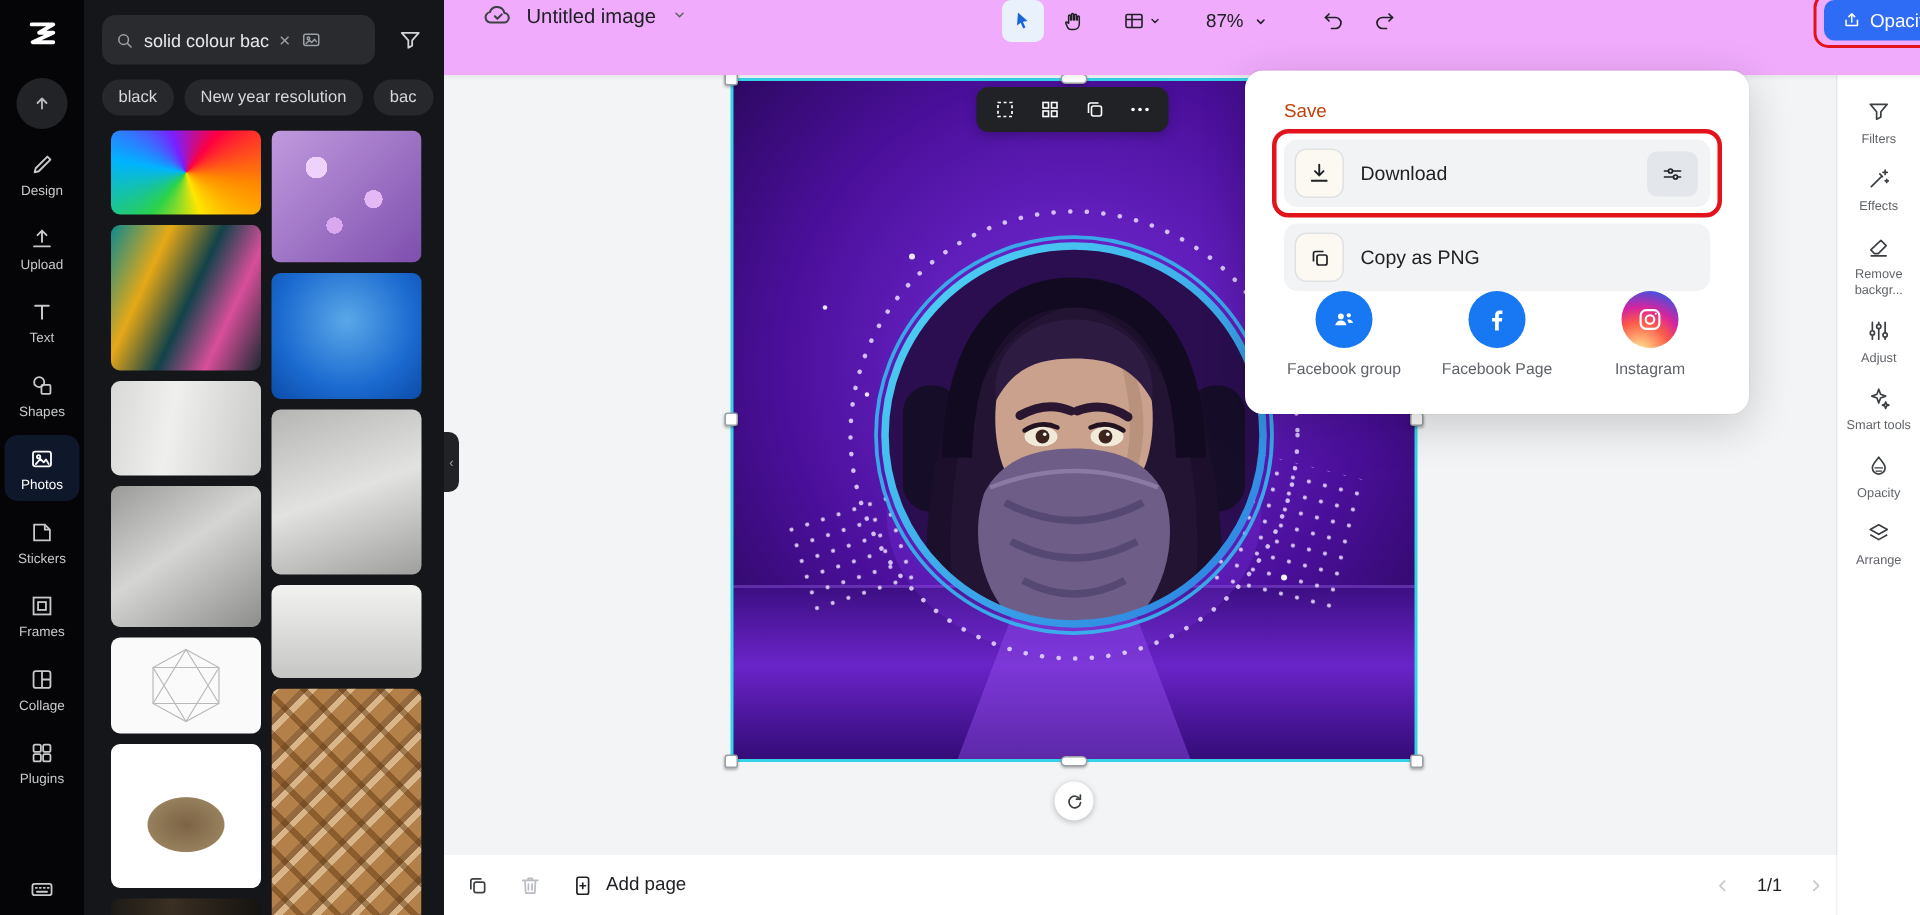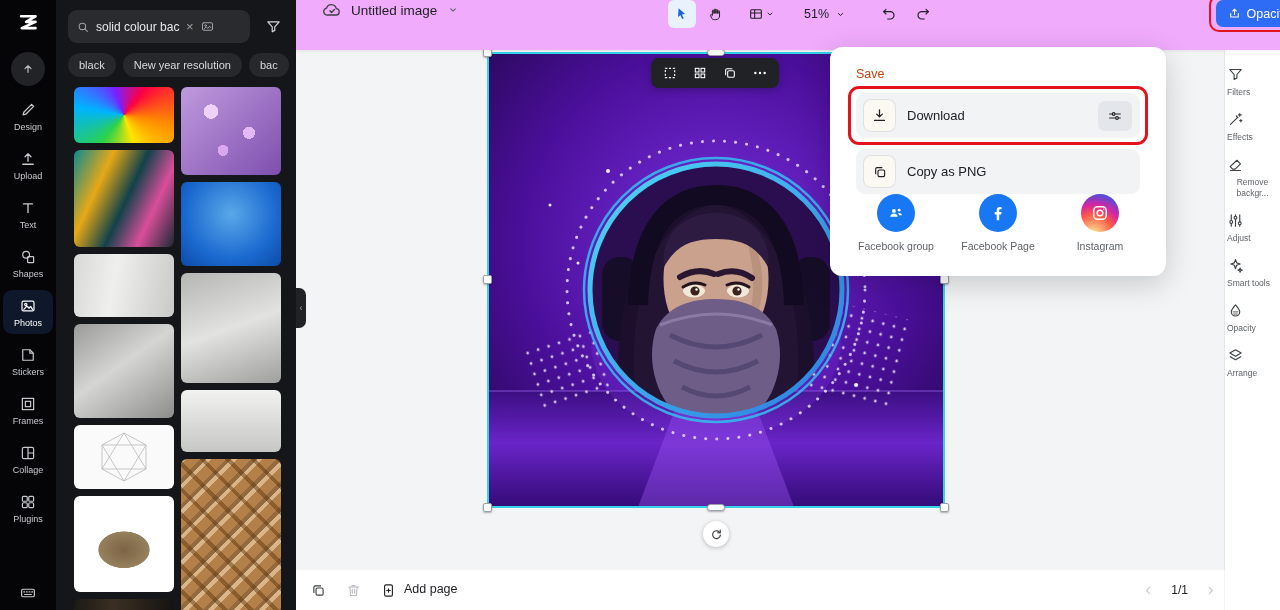--- a/index.html
+++ b/index.html
@@ -80,21 +80,21 @@
   .em-share{font-size:12.5px;margin:16px 0 14px}
   .socials{display:flex;justify-content:space-between;padding:0 2px}
   .social{display:flex;flex-direction:column;align-items:center;gap:8px;width:76px;cursor:pointer}
   .sicon{width:38px;height:38px;border-radius:50%;display:flex;align-items:center;justify-content:center;color:#fff}
   .fb{background:#1877f2}
   .ig{background:radial-gradient(circle at 32% 108%,#fdf497 0%,#fd5949 42%,#d6249f 62%,#285AEB 92%)}
   .cap{font-size:10.5px;color:#5f6368;text-align:center;line-height:1.3}
 
   
   #right-rail{position:absolute;left:1225px;top:50px;width:55px;height:560px;background:#fff;z-index:25;display:flex;flex-direction:column;align-items:center;padding-top:14px;gap:10px;box-shadow:-1px 0 0 rgba(0,0,0,.05)}
-  .rr-item{width:53px;display:flex;flex-direction:column;align-items:flex-start;gap:4px;color:#5f6368;font-size:8.5px;text-align:center;line-height:1.2;cursor:pointer;padding:2px 1px}
+  .rr-item{width:53px;display:flex;flex-direction:column;align-items:center;gap:4px;color:#5f6368;font-size:8.5px;text-align:center;line-height:1.2;cursor:pointer;padding:2px 1px}
   .rr-item svg{width:17px;height:17px;color:#3c4043}
 
   
   #bottom-bar{position:absolute;left:296px;top:570px;width:984px;height:40px;background:#fff;display:flex;align-items:center;gap:18px;padding:0 22px 0 14px;z-index:24;color:#3c4043}
   .add-page{display:flex;gap:7px;font-size:12.5px;color:#202124}
   .bb-right{margin-left:auto;display:flex;align-items:center;gap:15px}
   .pg{font-size:12px;color:#202124}
   .chev-disabled{color:#c9cbce}
 </style>
 </head>
@@ -416,21 +416,21 @@
     <button class="tool-btn" style="width:40px;margin-left:6px">
         <svg viewBox="0 0 24 24" width="16" height="16" fill="none" stroke="currentColor" stroke-width="1.6">
           <rect x="4" y="5.5" width="16" height="13" rx="1.5"></rect>
           <path d="M4 10.5h16M10 5.5v13"></path>
         </svg>
         <svg viewBox="0 0 24 24" width="12" height="12" fill="none" stroke="currentColor" stroke-width="1.8" stroke-linecap="round" stroke-linejoin="round">
           <path d="M8 10l4 4 4-4"></path>
         </svg>
       </button>
     <div class="zoom" style="margin-left:8px">
-      <span>51%</span>
+      <span>87%</span>
       <span>
           <svg viewBox="0 0 24 24" width="13" height="13" fill="none" stroke="currentColor" stroke-width="1.8" stroke-linecap="round" stroke-linejoin="round">
             <path d="M8 10l4 4 4-4"></path>
           </svg>
         </span>
     </div>
     <button class="tool-btn" style="margin-left:14px">
         <svg viewBox="0 0 24 24" width="16" height="16" fill="none" stroke="currentColor" stroke-width="1.7" stroke-linecap="round" stroke-linejoin="round">
           <path d="M7.5 5 4 8.5l3.5 3.5"></path>
           <path d="M4 8.5h10a5.5 5.5 0 1 1 0 11h-4"></path>

